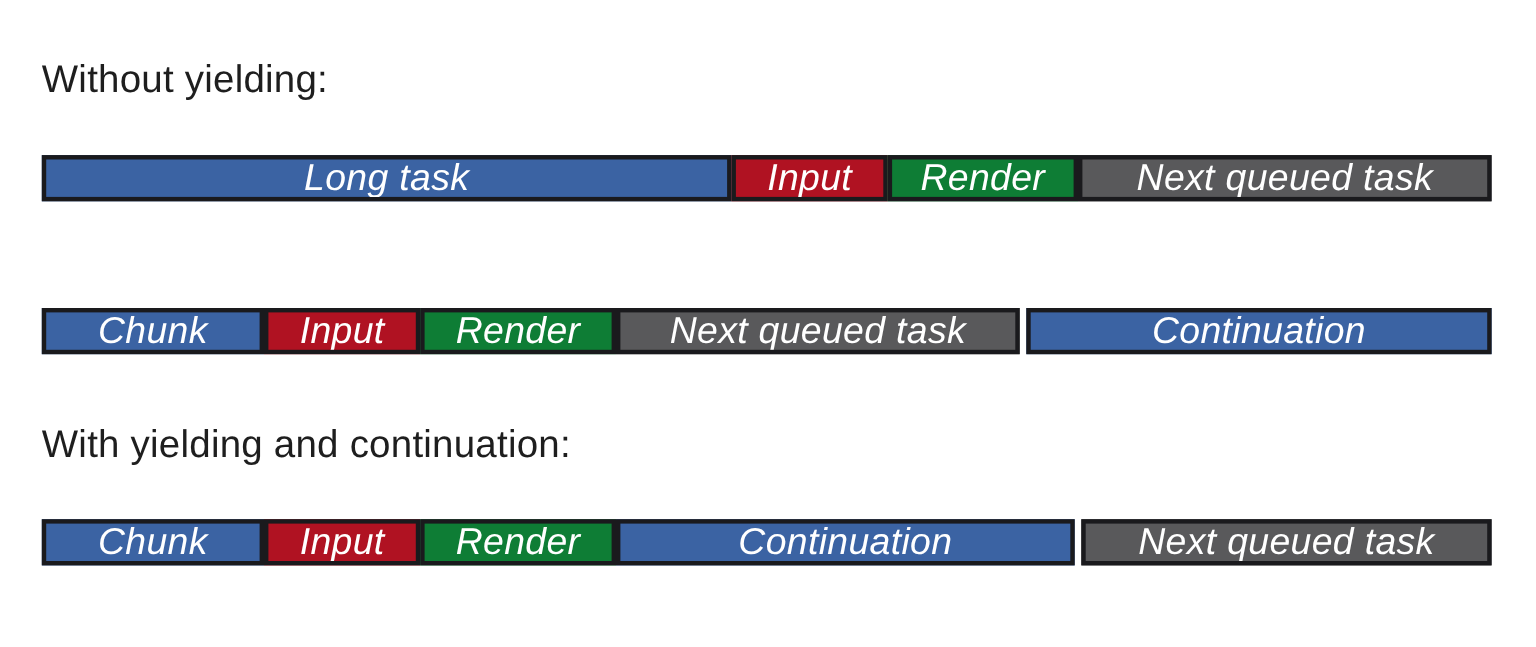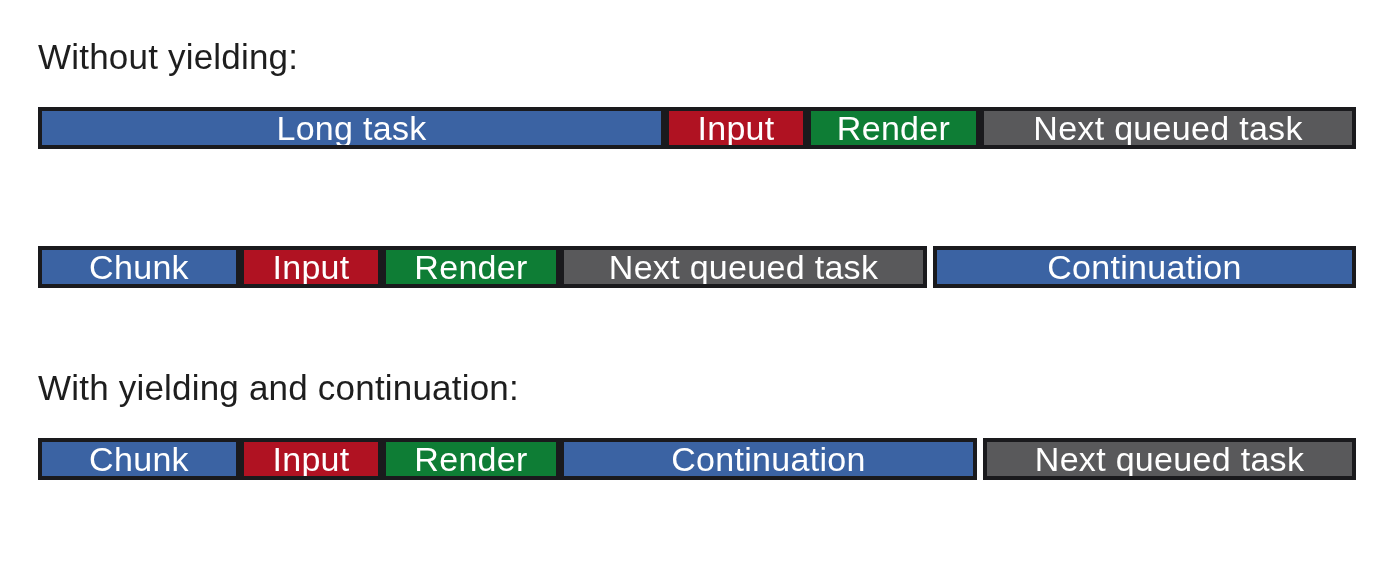--- a/index.html
+++ b/index.html
@@ -7,41 +7,42 @@
     padding: 0;
     background: var(--background, #FFFFFF);
   }
   body {
     width: 1396px;
     height: 588px;
     overflow: hidden;
     font-family: "Liberation Sans", sans-serif;
   }
   .wrap {
-    padding: 36px 0 0 38px;
+    padding: 52px 0 0 38px;
     box-sizing: border-box;
     width: 1396px;
     height: 588px;
   }
   .row {
     margin-bottom: 61px;
   }
   .row-label {
     font-size: 35px;
     line-height: 42px;
     letter-spacing: 0.2px;
     color: var(--label-text, #1E1E1E);
     margin: 0 0 11px 0;
     font-weight: 400;
   }
   .bar {
     width: 1318px;
     height: 78px;
     display: flex;
-    align-items: center;
+    align-items: flex-end;
+    font-style: italic;
   }
   .segment {
     box-sizing: border-box;
     border: 4px solid var(--border, #1A1A1D);
     display: flex;
     align-items: center;
     justify-content: center;
     flex: 0 0 auto;
     overflow: hidden;
   }

